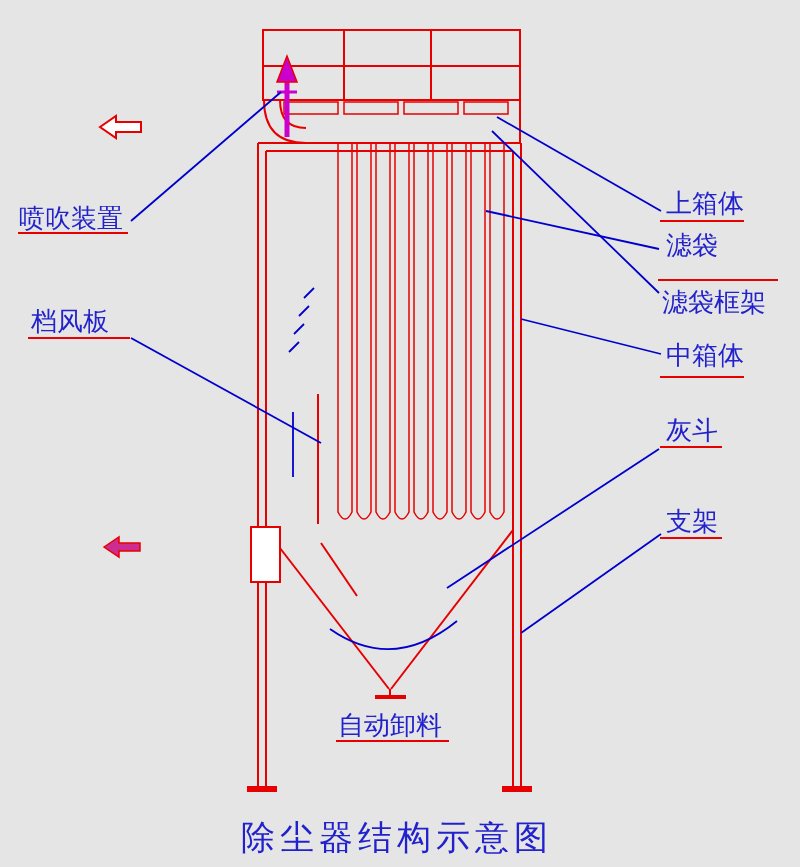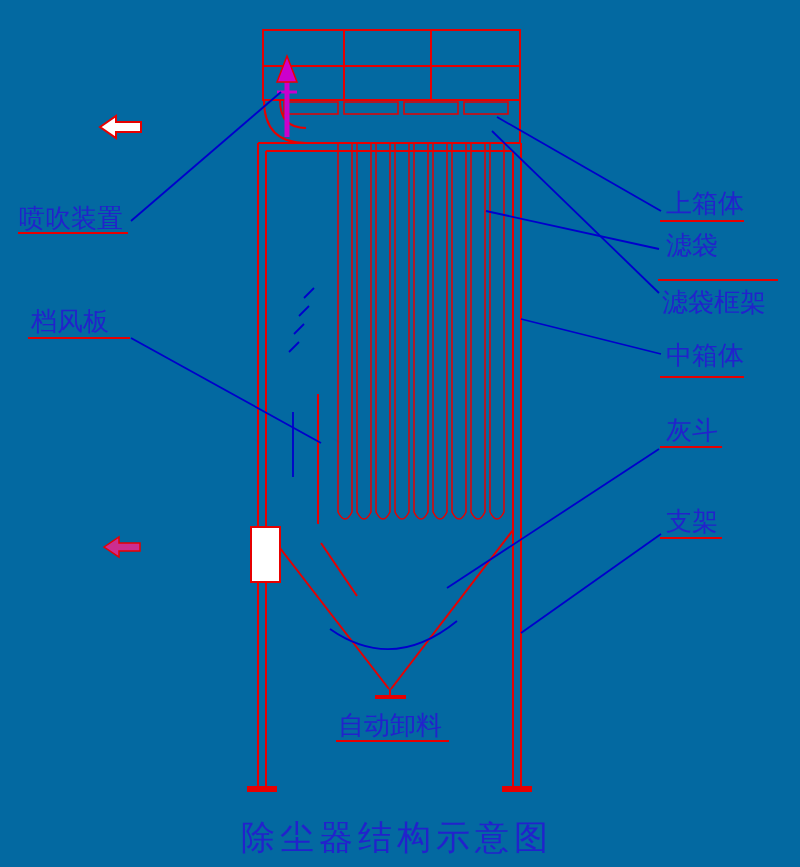--- a/index.html
+++ b/index.html
@@ -1,19 +1,19 @@
 <!DOCTYPE html>
 <html><head>
 <meta charset="utf-8">
 <style>
   html,body{margin:0;padding:0;background:#ffffff;}
   .canvas{
     position:relative;
     width:800px;height:867px;
-    background:#0369a1;
+    background:#e5e5e5;
     overflow:hidden;
     font-family:"Liberation Sans", sans-serif;
   }
   svg{display:block;}
   .red{stroke:#e60000;fill:none;stroke-width:2;}
   .red-thin{stroke:#e60000;fill:none;stroke-width:1.5;}
   .red-thick{stroke:#e60000;fill:none;stroke-width:4;}
   .blue{stroke:#0000cc;fill:none;stroke-width:1.8;}
   .magenta{stroke:#cc00cc;fill:none;}
   .lbl{font-family:"Liberation Sans", sans-serif;font-size:26px;fill:#2222cc;}

